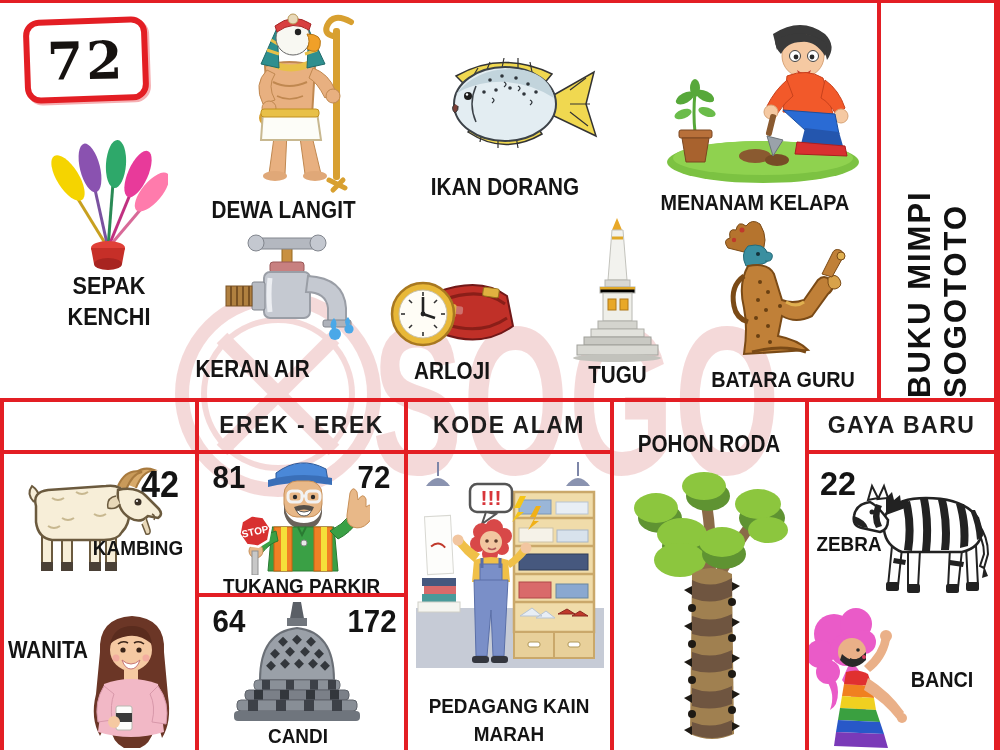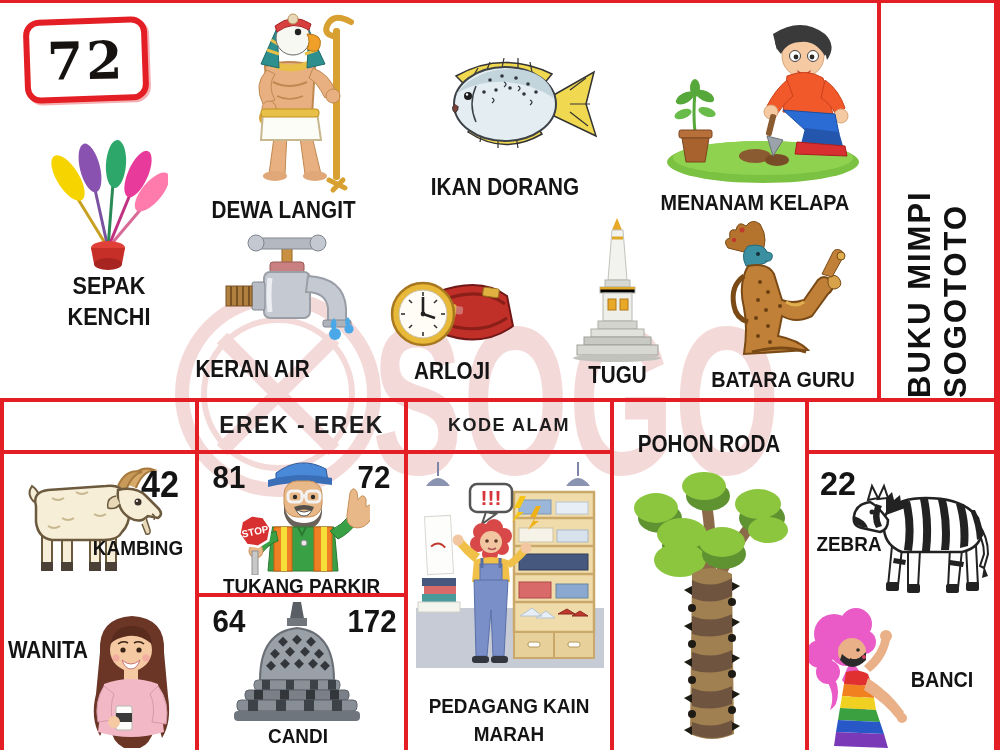--- a/index.html
+++ b/index.html
@@ -274,22 +274,23 @@
       <circle cx="50" cy="120" r="2"></circle>
         <circle cx="62" cy="126" r="2"></circle>
         <circle cx="72" cy="90" r="2"></circle>
     </g>
     <path d="M78,86 q10,6 18,0" stroke="#e0b050" stroke-width="3" fill="none"></path>
     <path d="M44,136 q30,-8 54,0" stroke="#7a4a16" stroke-width="3" fill="none"></path>
   </svg>
   <div class="lbl" style="left:692px;top:366px;width:182px;font-size:22px;">BATARA GURU</div>
 
   <div class="hdr" style="left:199px;top:402px;width:205px;height:48px;font-size:23px;">EREK - EREK</div>
-  <div class="hdr" style="left:408px;top:402px;width:202px;height:48px;font-size:18px;">KODE ALAM</div>
+  <div class="hdr" style="left:408px;top:402px;width:202px;height:48px;font-size:23px;">KODE ALAM</div>
   <div class="lbl" style="left:614px;top:430px;width:190px;font-size:23px;">POHON RODA</div>
+  <div class="hdr" style="left:809px;top:402px;width:185px;height:48px;font-size:23px;">GAYA BARU</div>
 
   <svg class="art" style="left:6px;top:462px;" width="160" height="120" viewBox="0 0 160 120">
     <path d="M120,22 Q132,2 148,8 Q136,10 130,26" fill="#d8aa6a" stroke="#a87a3e" stroke-width="2"></path>
     <path d="M112,24 Q120,6 136,10 Q126,12 120,28" fill="#c89a5a" stroke="#a87a3e" stroke-width="2"></path>
     <path d="M28,40 q-8,-8 -2,-16 q6,4 8,12" fill="#f7eed8" stroke="#6b5a3e" stroke-width="2"></path>
     <rect x="36" y="70" width="10" height="34" fill="#f7eed8" stroke="#6b5a3e" stroke-width="2"></rect>
     <rect x="56" y="72" width="10" height="32" fill="#f7eed8" stroke="#6b5a3e" stroke-width="2"></rect>
     <rect x="84" y="72" width="10" height="32" fill="#f7eed8" stroke="#6b5a3e" stroke-width="2"></rect>
     <rect x="100" y="70" width="10" height="34" fill="#f7eed8" stroke="#6b5a3e" stroke-width="2"></rect>
     <rect x="35" y="100" width="12" height="9" fill="#4a4036"></rect>

